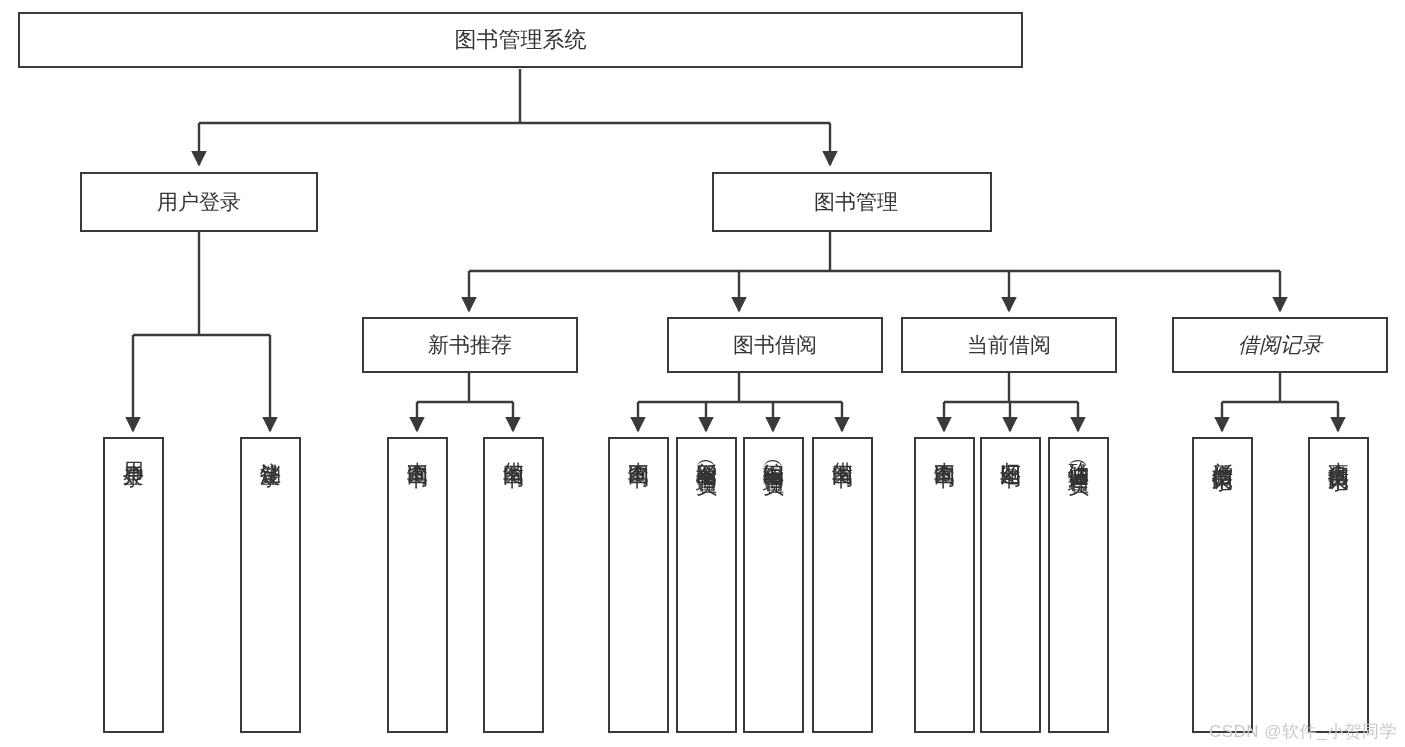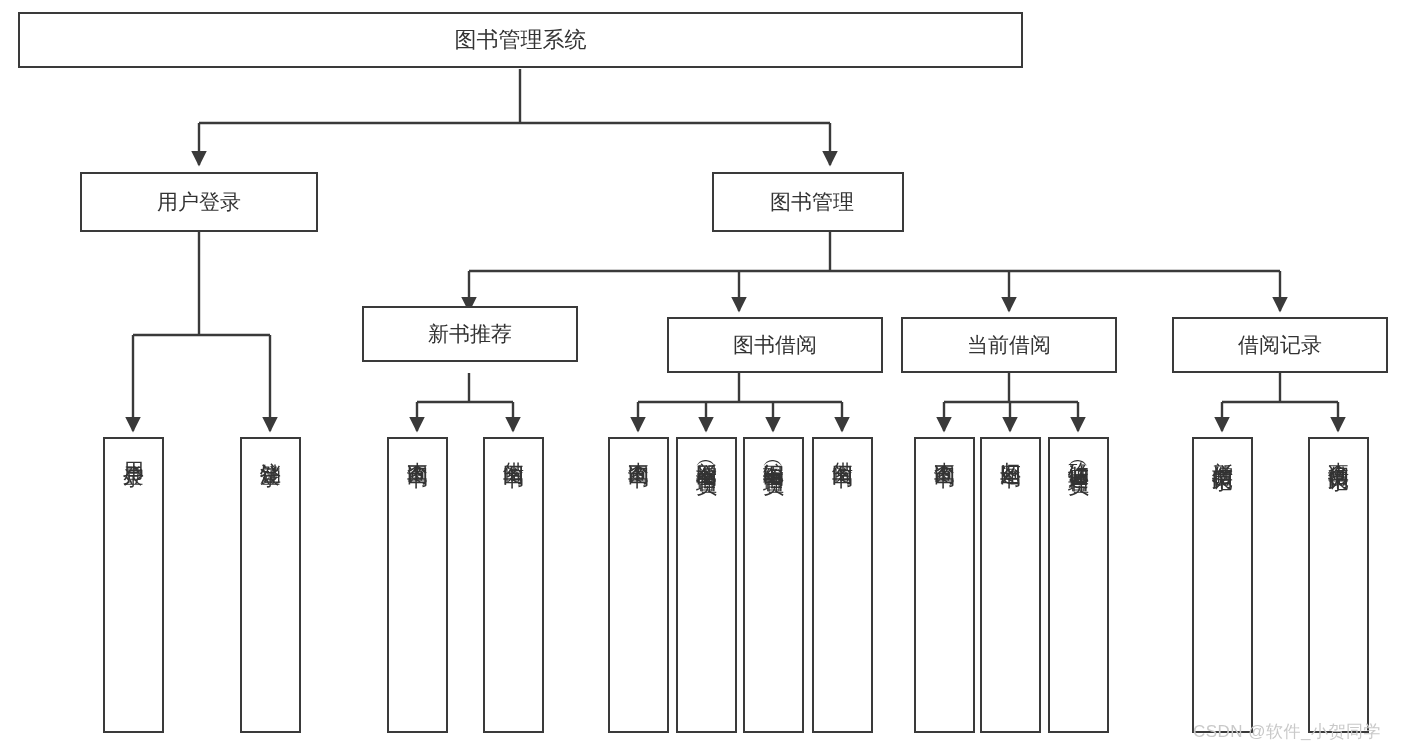--- a/index.html
+++ b/index.html
@@ -53,21 +53,21 @@
   .vtext {
     writing-mode: vertical-rl;
     text-orientation: upright;
     letter-spacing: 2px;
     line-height: 1.05;
     white-space: nowrap;
     display: block;
   }
   .watermark {
     position: absolute;
-    right: 24px;
+    right: 8px;
     bottom: 4px;
     font-size: 17px;
     color: #c9c9c9;
     letter-spacing: 0.5px;
     white-space: nowrap;
     user-select: none;
   }
 </style>
 </head>
 <body>
@@ -124,29 +124,29 @@
       <path d="M 1222 402 L 1338 402"></path>
       <path d="M 1222 402 L 1222 431" marker-end="url(#arrow)"></path>
       <path d="M 1338 402 L 1338 431" marker-end="url(#arrow)"></path>
     </g>
   </svg>
 
   <div class="node root" style="left:18px; top:12px; width:1005px; height:56px;">图书管理系统</div>
 
   <div class="node h" style="left:80px; top:172px; width:238px; height:60px;">用户登录</div>
 
-  <div class="node h" style="left:712px; top:172px; width:192px; height:60px;padding-left:8px;">图书管理</div>
-
-  <div class="node h" style="left:362px; top:306px; width:216px; height:56px;">新书推荐</div>
+  <div class="node h" style="left:712px; top:172px; width:280px; height:60px;padding-left:8px;">图书管理</div>
+
+  <div class="node h" style="left:362px; top:317px; width:216px; height:56px;">新书推荐</div>
 
   <div class="node h" style="left:667px; top:317px; width:216px; height:56px;">图书借阅</div>
 
   <div class="node h" style="left:901px; top:317px; width:216px; height:56px;">当前借阅</div>
 
-  <div class="node h" style="left:1172px; top:317px; width:216px; height:56px;">借阅记录</div>
+  <div class="node h" style="left:1172px; top:317px; width:216px; height:56px;font-style:italic;">借阅记录</div>
 
   <div class="node v" style="left:103px; top:437px; width:61px; height:296px;">
     <span class="vtext">用户登录</span>
   </div>
 
   <div class="node v" style="left:240px; top:437px; width:61px; height:296px;">
     <span class="vtext">注销登录</span>
   </div>
 
   <div class="node v" style="left:387px; top:437px; width:61px; height:296px;">

